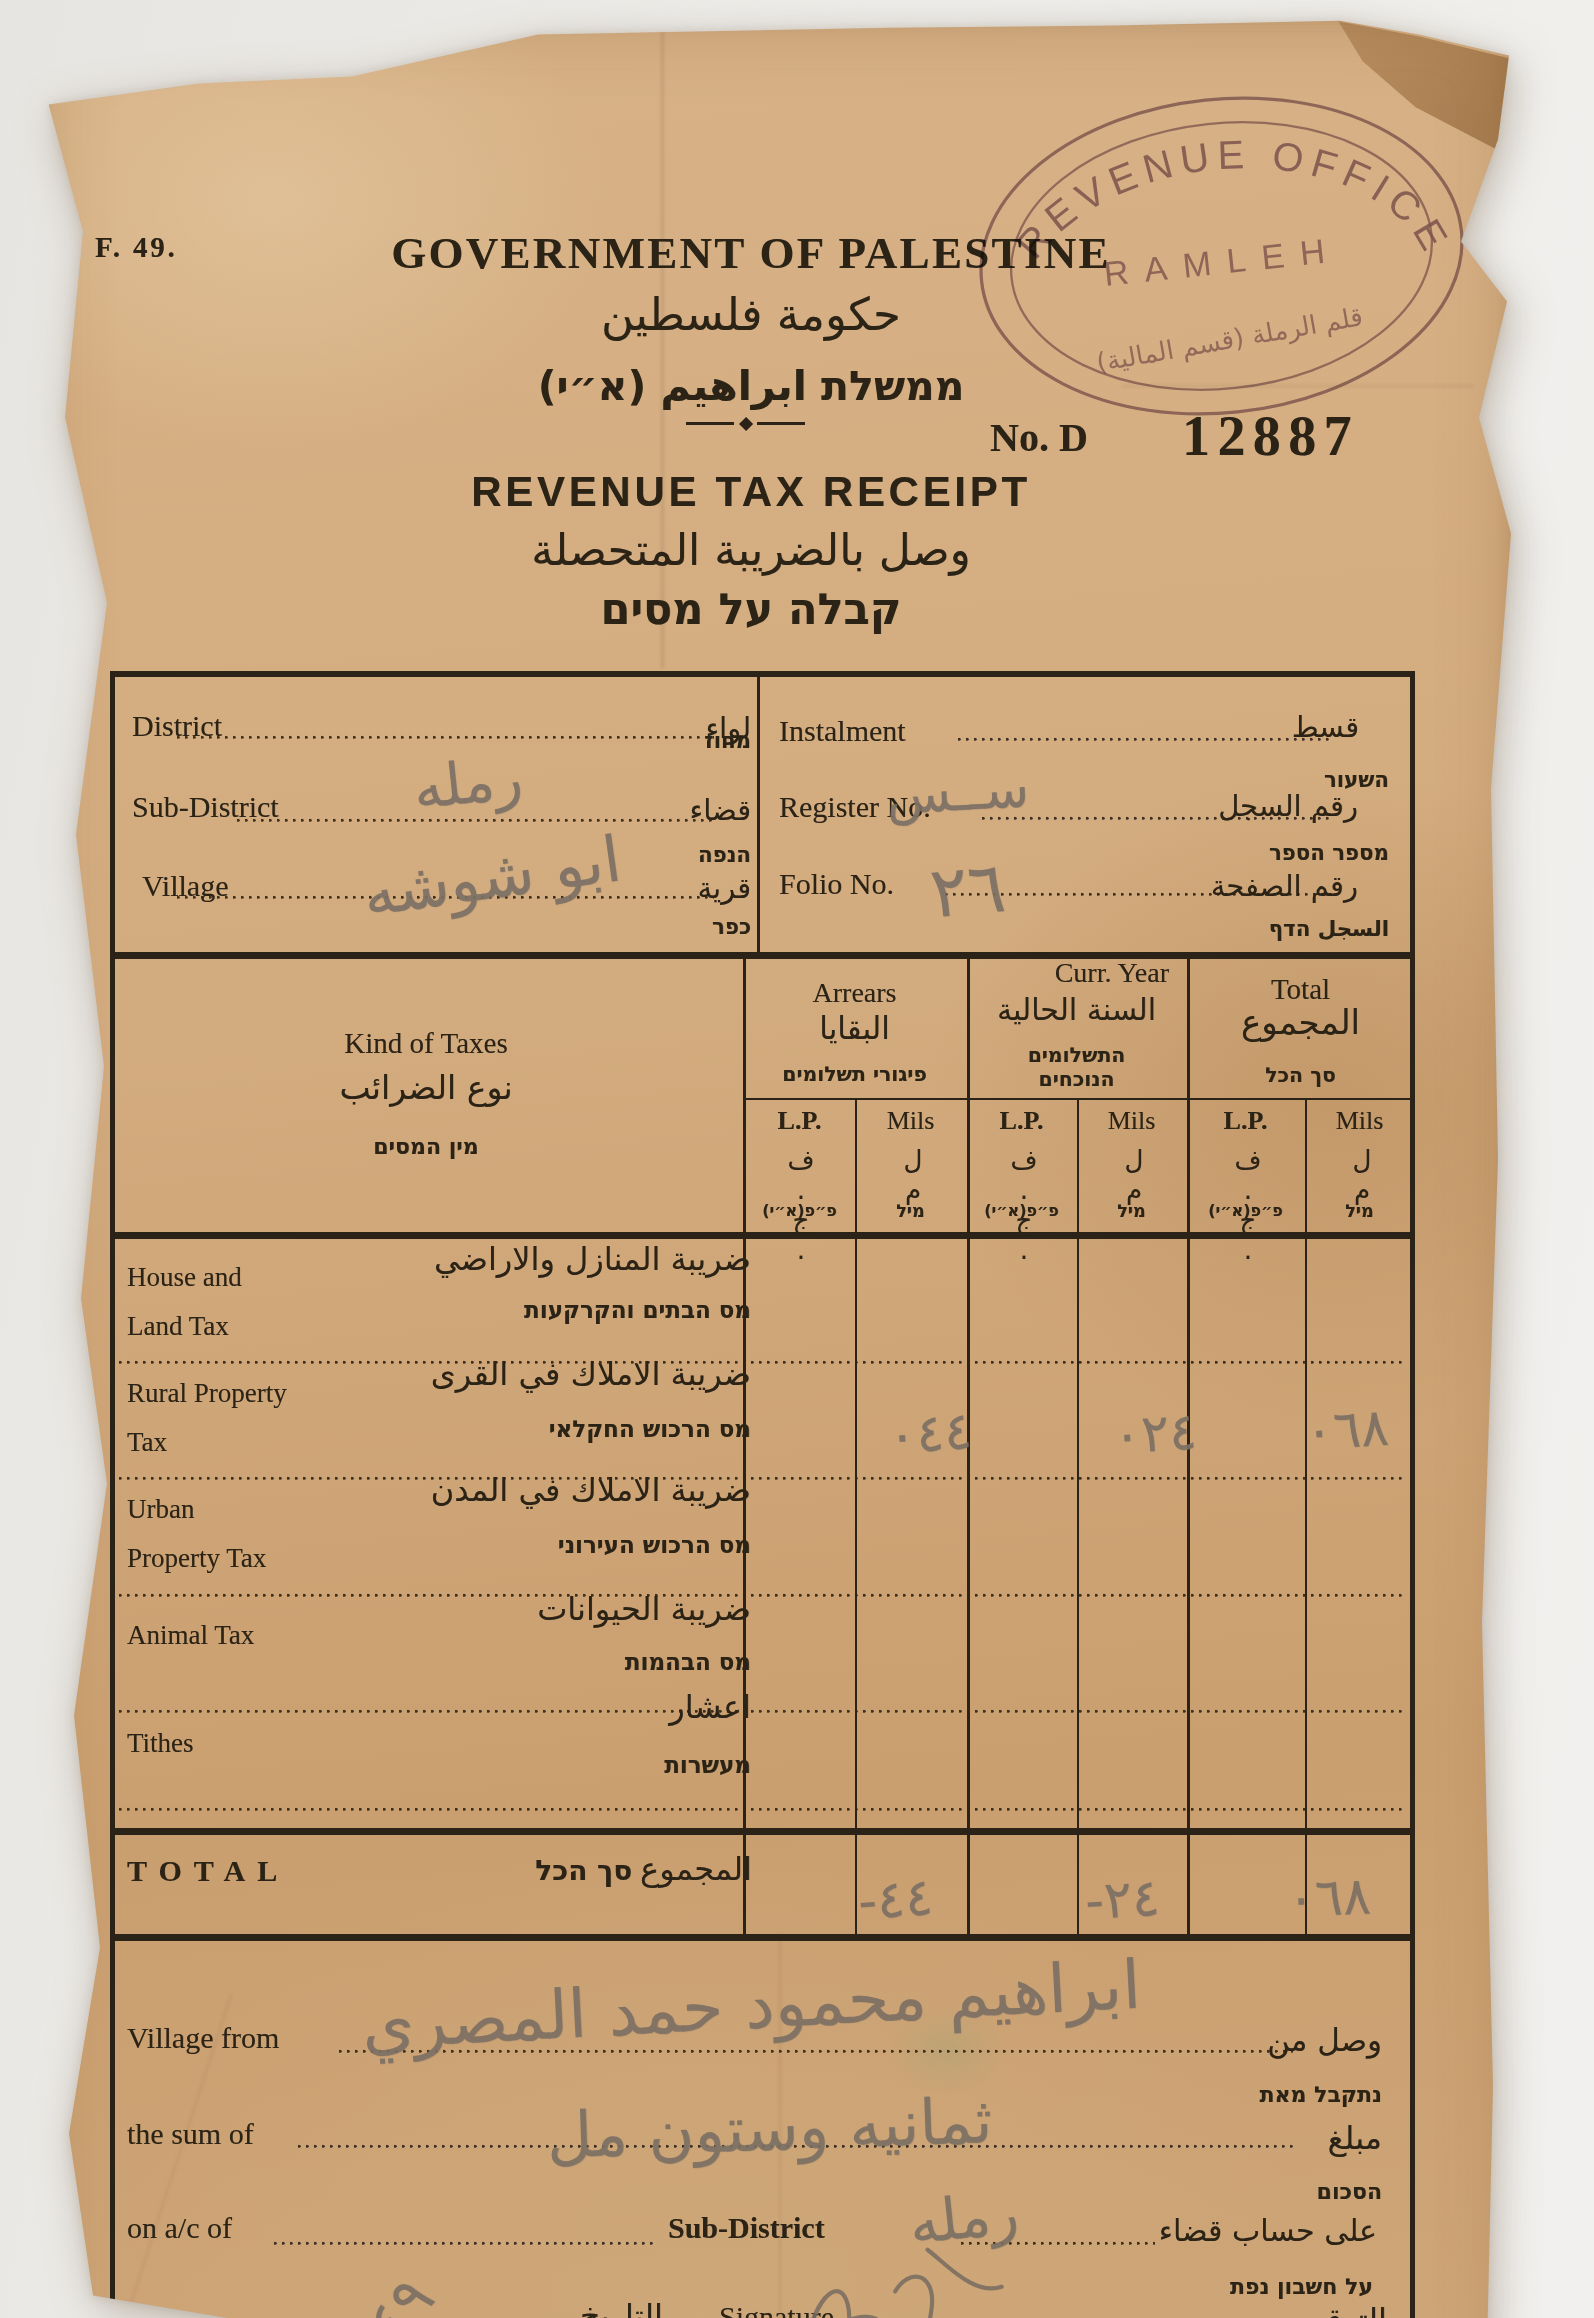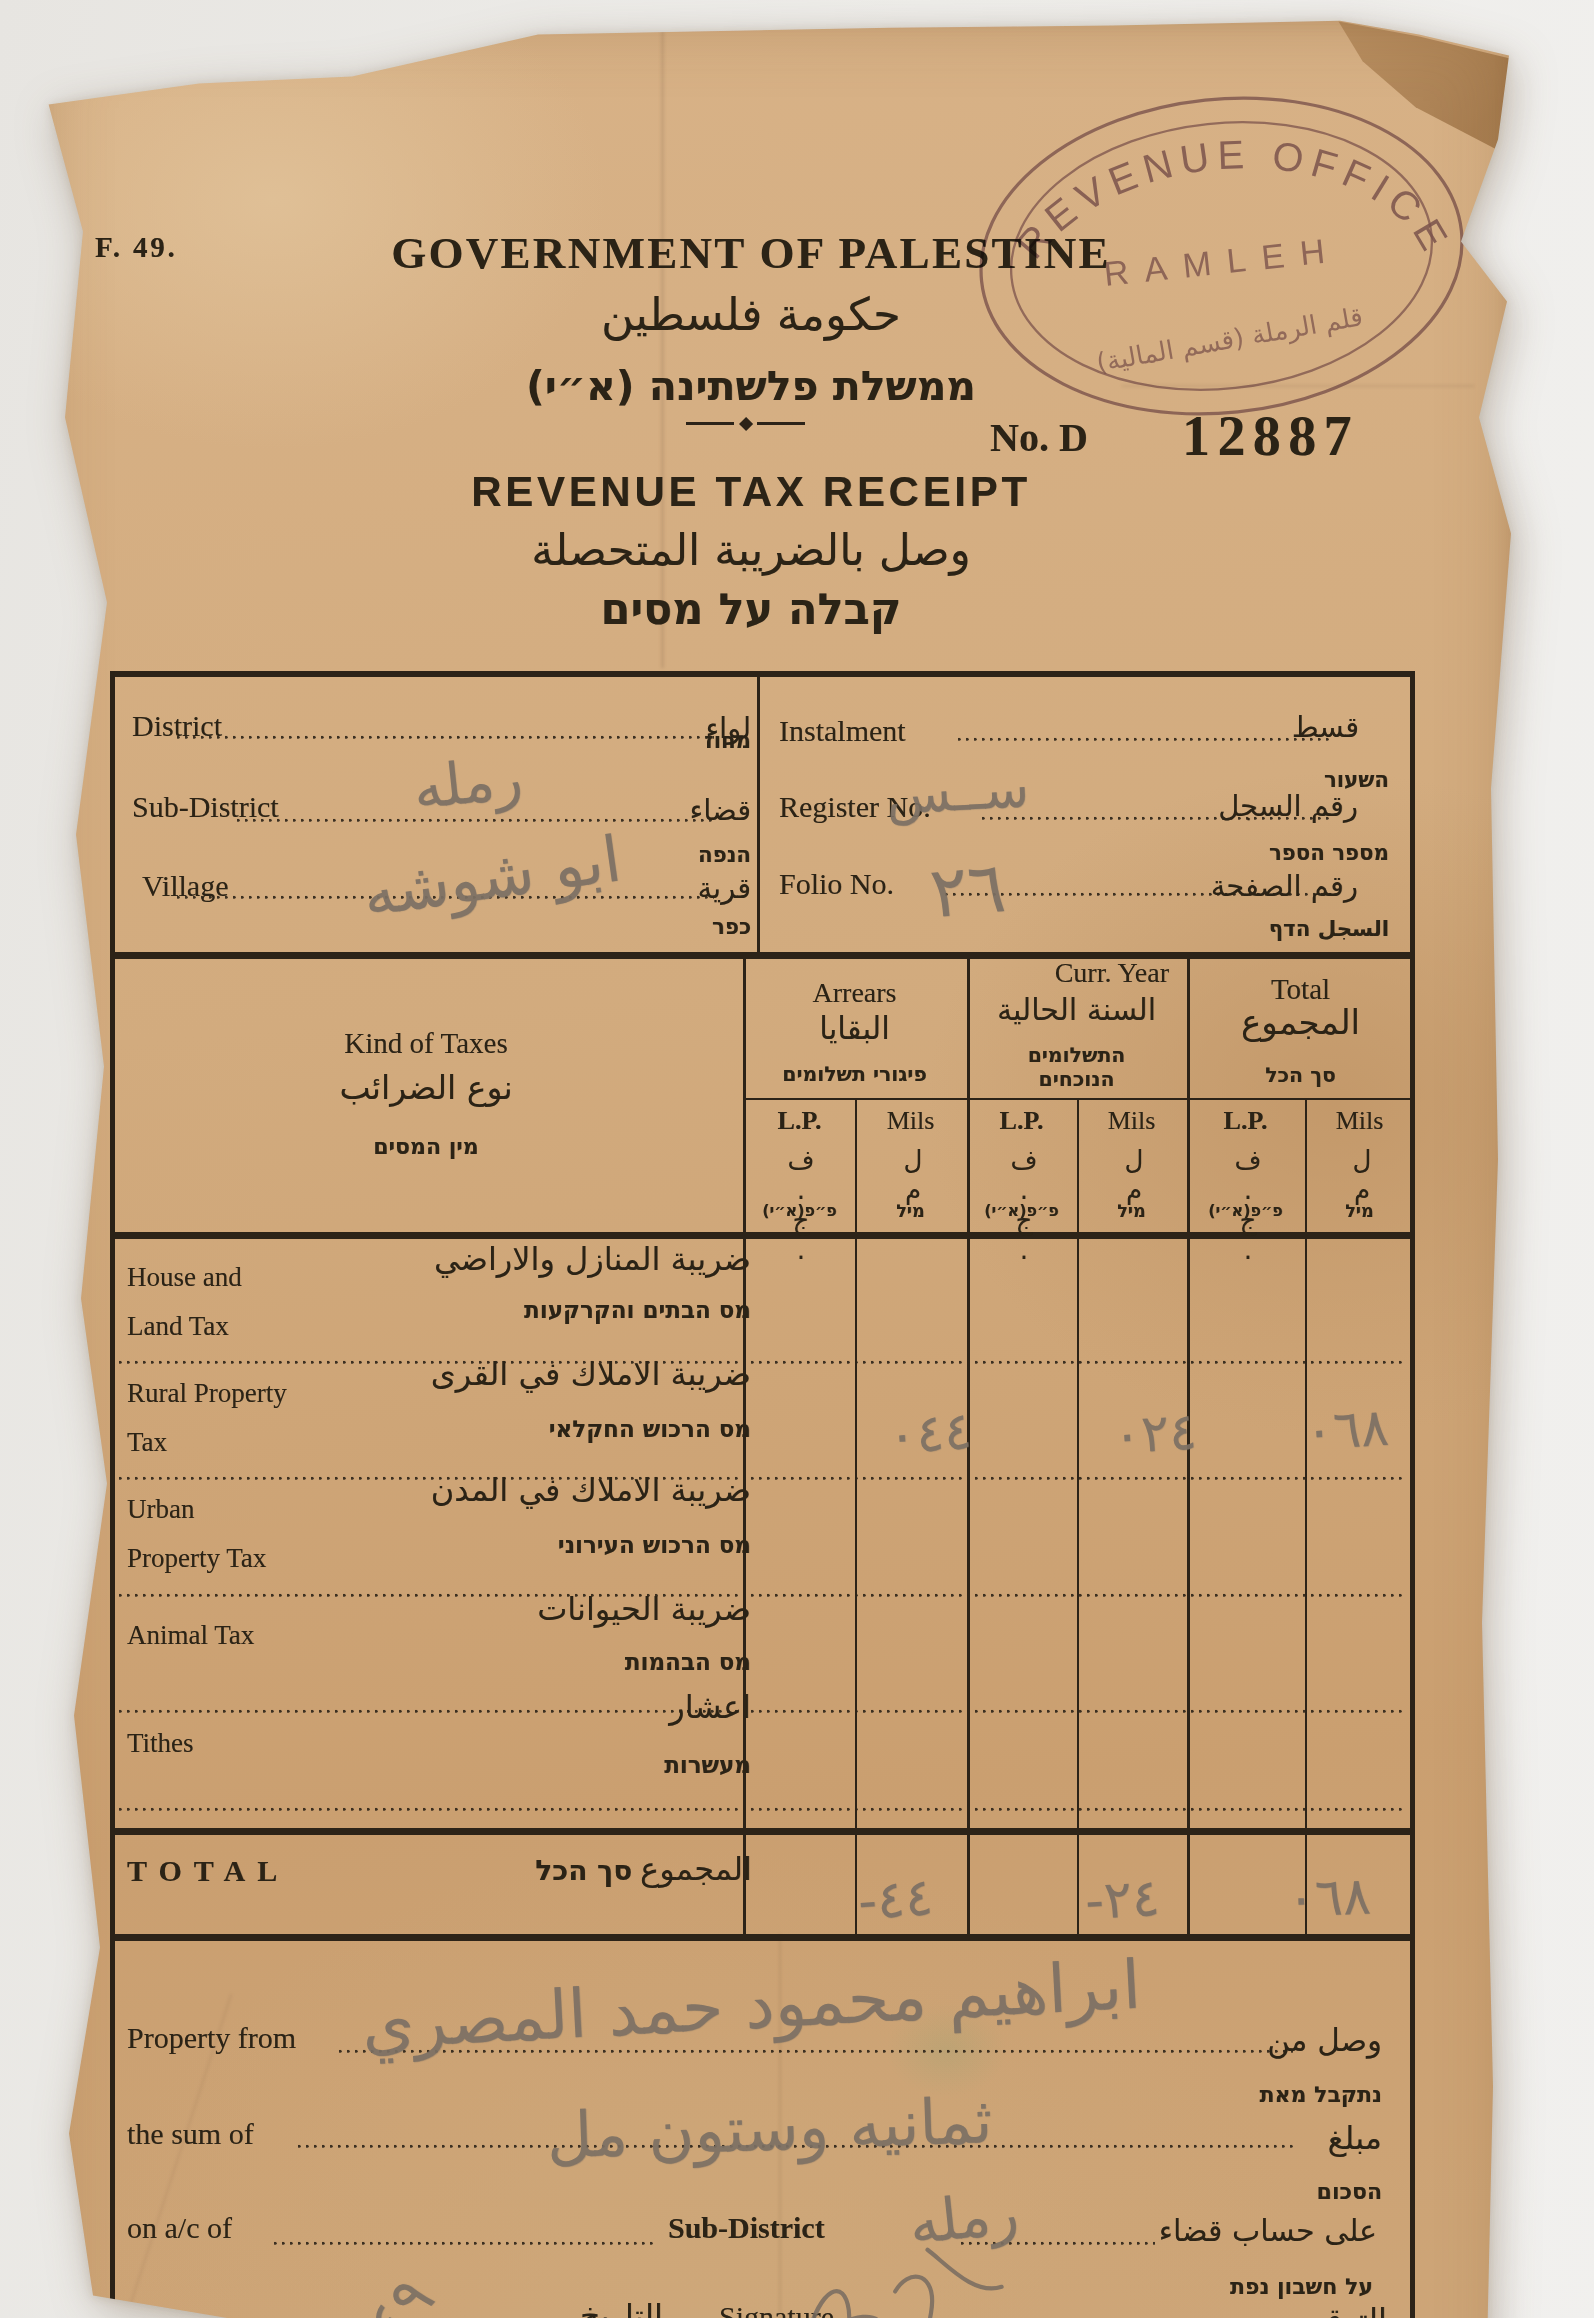--- a/index.html
+++ b/index.html
@@ -58,21 +58,21 @@
     <div class="crease" style="left:624px;top:0;width:2.8px;height:649px;background:rgba(101,75,49,.16);"></div>
     <div class="crease" style="left:742px;top:1915px;width:2.3px;height:663px;background:rgba(101,75,49,.13);"></div>
     <div class="crease" style="left:111px;top:1962px;width:2.3px;height:533px;background:rgba(101,75,49,.12);transform:rotate(18deg);"></div>
     <div class="crease" style="left:1085px;top:366px;width:352px;height:2.3px;background:rgba(101,75,49,.12);"></div>
     <div class="greenish" style="left:849px;top:1985px;width:121px;height:93px;"></div>
     <div class="flap"></div>
 
     <span class="abs en ink" style="left:58px;top:212px;font-size:29px;font-weight:bold;letter-spacing:2.8px;">F. 49.</span>
     <div class="abs en ink ctr" style="top:208px;font-size:45px;font-weight:bold;letter-spacing:2.3px;">GOVERNMENT OF PALESTINE</div>
     <div class="abs ar ink ctr" dir="rtl" style="top:269px;font-size:45px;">حكومة فلسطين</div>
-    <div class="abs he ink ctr" dir="rtl" style="top:343px;font-size:41px;">ממשלת פלשתינה (א״י)</div>
+    <div class="abs he ink ctr" dir="rtl" style="top:343px;font-size:41px;">ממשלת ابراهيم (א״י)</div>
     <div class="abs ornament" style="left:649px;top:400px;">
       <span class="orn-line"></span>
           <span class="orn-diamond"></span>
           <span class="orn-line"></span>
     </div>
     <span class="abs en ink" style="left:953px;top:395px;font-size:40px;font-weight:bold;">No. D</span>
     <span class="abs en ink" style="left:1145px;top:385px;font-size:56px;font-weight:bold;letter-spacing:7.4px;">12887</span>
     <div class="abs sans ink ctr" style="top:449px;font-size:42px;font-weight:bold;letter-spacing:3.7px;">REVENUE TAX RECEIPT</div>
     <div class="abs ar ink ctr" dir="rtl" style="top:505px;font-size:44px;">وصل بالضريبة المتحصلة</div>
     <div class="abs he ink ctr" dir="rtl" style="top:565px;font-size:43px;">קבלה על מסים</div>
@@ -208,21 +208,21 @@
       <span class="he" style="font-size:28px;">סך הכל</span>
     </div>
 
     <span class="abs pencil" dir="ltr" style="left:851px;top:1384px;font-size:52px;transform:rotate(-4deg);">٠٤٤</span>
     <span class="abs pencil" dir="ltr" style="left:1076px;top:1384px;font-size:52px;transform:rotate(-3deg);">٠٢٤</span>
     <span class="abs pencil" dir="ltr" style="left:1268px;top:1380px;font-size:52px;transform:rotate(-3deg);">٠٦٨</span>
     <span class="abs pencil" dir="ltr" style="left:821px;top:1850px;font-size:52px;transform:rotate(-4deg);">-٤٤</span>
     <span class="abs pencil" dir="ltr" style="left:1048px;top:1850px;font-size:52px;transform:rotate(-3deg);">-٢٤</span>
     <span class="abs pencil" dir="ltr" style="left:1250px;top:1848px;font-size:52px;transform:rotate(-2deg);">٠٦٨</span>
 
-    <span class="abs en ink" style="left:90px;top:2002px;font-size:30px;">Property from</span>
+    <span class="abs en ink" style="left:90px;top:2002px;font-size:30px;">Village from</span>
     <div class="dots" style="left:301px;top:2030px;width:955px;"></div>
     <div class="abs ar ink right" dir="rtl" style="left:1215px;top:2003px;width:130px;font-size:31px;">وصل من</div>
     <div class="abs he ink right" dir="rtl" style="left:1187px;top:2063px;width:158px;font-size:22px;">נתקבל מאת</div>
 
     <span class="abs en ink" style="left:90px;top:2098px;font-size:30px;">the sum of</span>
     <div class="dots" style="left:260px;top:2125px;width:997px;"></div>
     <div class="abs ar ink right" dir="rtl" style="left:1243px;top:2100px;width:102px;font-size:32px;">مبلغ</div>
     <div class="abs he ink right" dir="rtl" style="left:1224px;top:2160px;width:121px;font-size:22px;">הסכום</div>
 
     <span class="abs en ink" style="left:90px;top:2192px;font-size:30px;">on a/c of</span>

